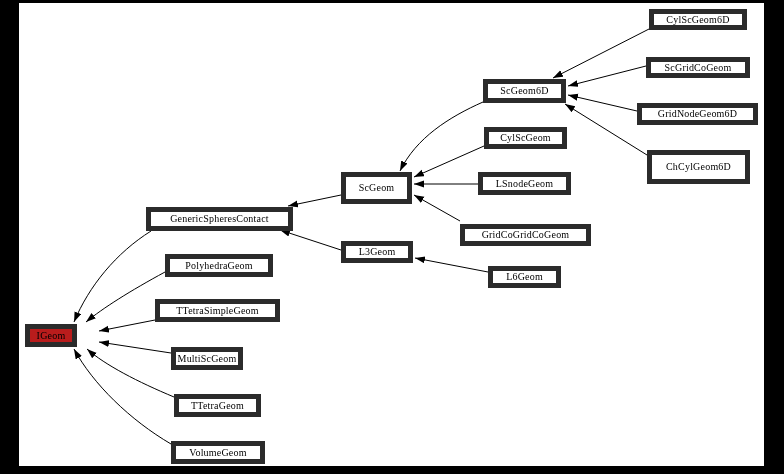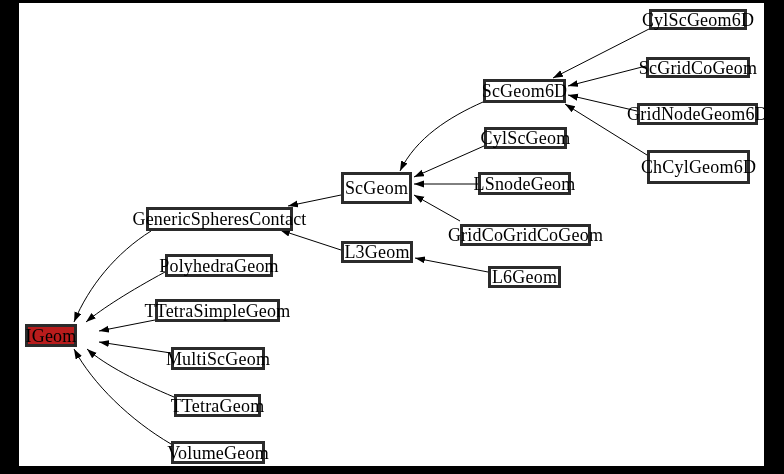--- a/index.html
+++ b/index.html
@@ -33,23 +33,23 @@
   }
   .edges-layer path.edge {
     fill: none;
     stroke: #000000;
     stroke-width: 1;
   }
   .node {
     position: absolute;
     box-sizing: border-box;
     background: #ffffff;
-    border: 3px solid #6d28d9;
+    border: 5px solid #6d28d9;
     color: #000000;
-    font-size: 18px;
+    font-size: 10px;
     line-height: 1;
     display: flex;
     align-items: center;
     justify-content: center;
     white-space: nowrap;
     letter-spacing: 0.2px;
     cursor: pointer;
   }
 </style>
 </head>
@@ -81,21 +81,21 @@
         <path class="edge" d="M171,353 L99,342" stroke="#000000" marker-end="url(#arrow)"></path>
         <path class="edge" d="M174,397 C138,382 105,365 87,349" stroke="#000000" marker-end="url(#arrow)"></path>
         <path class="edge" d="M171,444 C130,420 93,384 74,349" stroke="#000000" marker-end="url(#arrow)"></path>
       </g>
   </svg>
   <div>
       <div class="node" style="left: 25px; top: 324px; width: 52px; height: 23px; background: #b91c1c; border-color: rgb(43, 43, 43); color: rgb(0, 0, 0);">IGeom</div>
       <div class="node" style="left: 146px; top: 207px; width: 147px; height: 24px; background: rgb(255, 255, 255); border-color: rgb(43, 43, 43); color: rgb(0, 0, 0);">GenericSpheresContact</div>
       <div class="node" style="left: 165px; top: 254px; width: 108px; height: 23px; background: rgb(255, 255, 255); border-color: rgb(43, 43, 43); color: rgb(0, 0, 0);">PolyhedraGeom</div>
       <div class="node" style="left: 155px; top: 299px; width: 125px; height: 23px; background: rgb(255, 255, 255); border-color: rgb(43, 43, 43); color: rgb(0, 0, 0);">TTetraSimpleGeom</div>
-      <div class="node" style="left: 171px; top: 347px; width: 94px; height: 23px; background: rgb(255, 255, 255); border-color: rgb(43, 43, 43); color: rgb(0, 0, 0);">MultiScGeom</div>
+      <div class="node" style="left: 171px; top: 347px; width: 72px; height: 23px; background: rgb(255, 255, 255); border-color: rgb(43, 43, 43); color: rgb(0, 0, 0);">MultiScGeom</div>
       <div class="node" style="left: 174px; top: 394px; width: 87px; height: 23px; background: rgb(255, 255, 255); border-color: rgb(43, 43, 43); color: rgb(0, 0, 0);">TTetraGeom</div>
       <div class="node" style="left: 171px; top: 441px; width: 94px; height: 23px; background: rgb(255, 255, 255); border-color: rgb(43, 43, 43); color: rgb(0, 0, 0);">VolumeGeom</div>
       <div class="node" style="left: 341px; top: 172px; width: 71px; height: 32px; background: rgb(255, 255, 255); border-color: rgb(43, 43, 43); color: rgb(0, 0, 0);">ScGeom</div>
       <div class="node" style="left: 341px; top: 241px; width: 72px; height: 22px; background: rgb(255, 255, 255); border-color: rgb(43, 43, 43); color: rgb(0, 0, 0);">L3Geom</div>
       <div class="node" style="left: 488px; top: 266px; width: 73px; height: 22px; background: rgb(255, 255, 255); border-color: rgb(43, 43, 43); color: rgb(0, 0, 0);">L6Geom</div>
       <div class="node" style="left: 483px; top: 79px; width: 83px; height: 24px; background: rgb(255, 255, 255); border-color: rgb(43, 43, 43); color: rgb(0, 0, 0);">ScGeom6D</div>
       <div class="node" style="left: 484px; top: 127px; width: 83px; height: 22px; background: rgb(255, 255, 255); border-color: rgb(43, 43, 43); color: rgb(0, 0, 0);">CylScGeom</div>
       <div class="node" style="left: 478px; top: 172px; width: 93px; height: 23px; background: rgb(255, 255, 255); border-color: rgb(43, 43, 43); color: rgb(0, 0, 0);">LSnodeGeom</div>
       <div class="node" style="left: 460px; top: 224px; width: 131px; height: 22px; background: rgb(255, 255, 255); border-color: rgb(43, 43, 43); color: rgb(0, 0, 0);">GridCoGridCoGeom</div>
       <div class="node" style="left: 649px; top: 9px; width: 98px; height: 21px; background: rgb(255, 255, 255); border-color: rgb(43, 43, 43); color: rgb(0, 0, 0);">CylScGeom6D</div>

